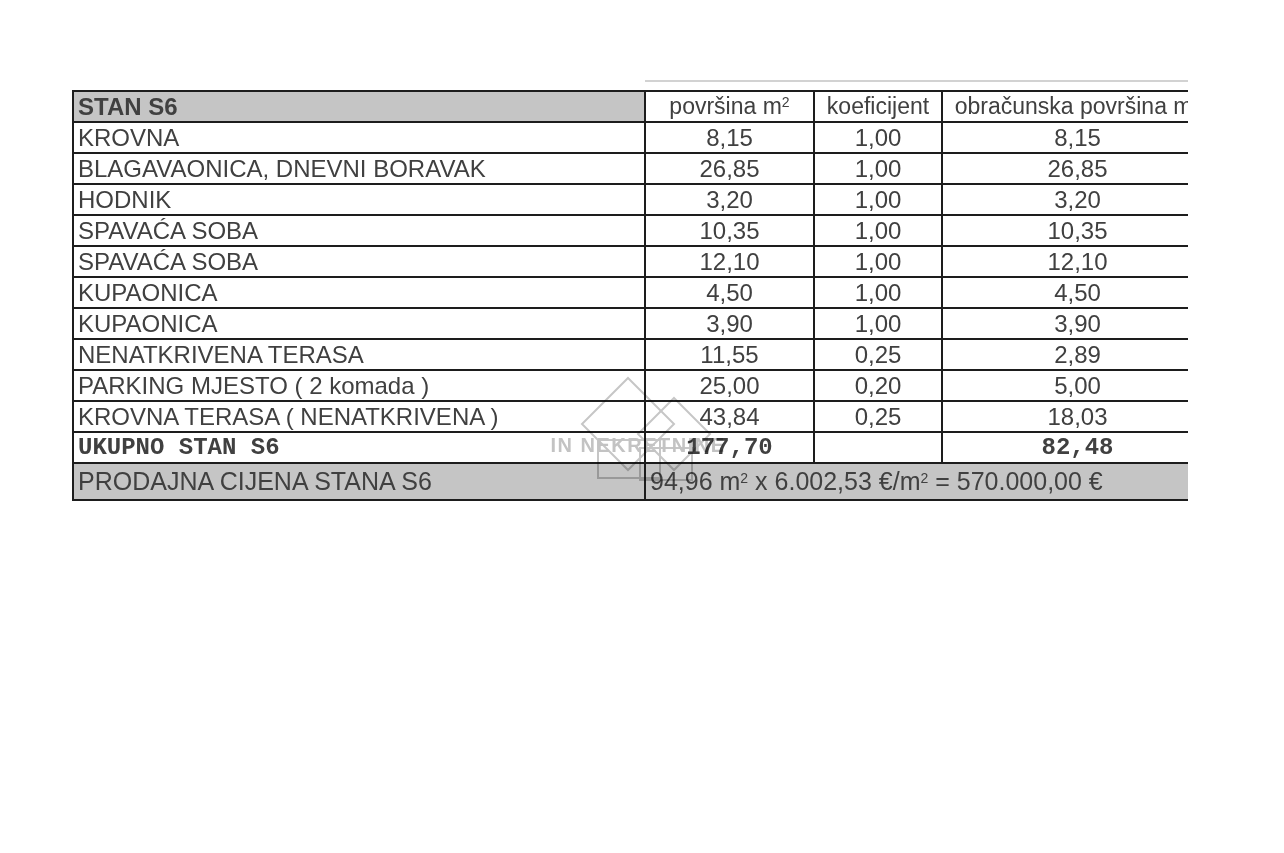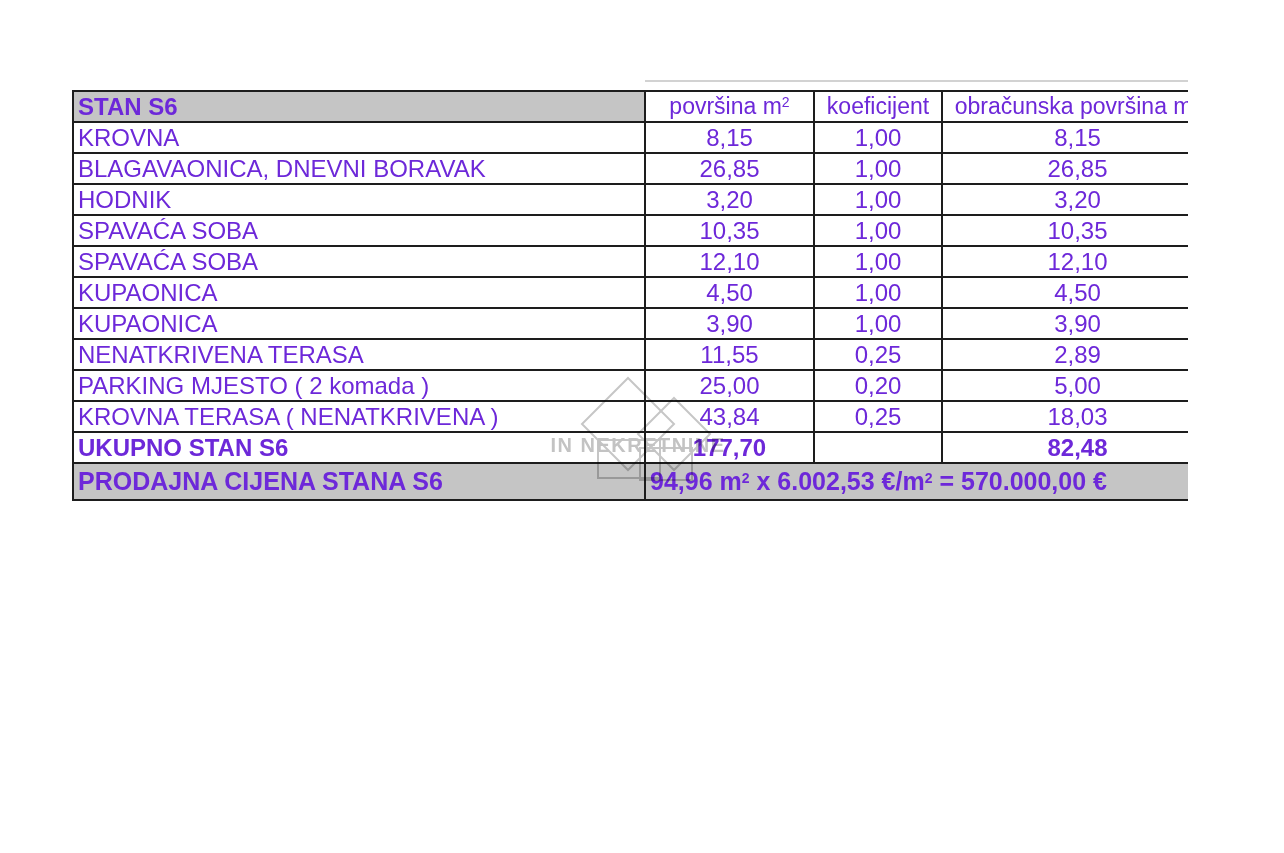--- a/index.html
+++ b/index.html
@@ -7,21 +7,21 @@
     padding: 0;
     background: #ffffff;
   }
   .page {
     position: relative;
     width: 1188px;
     height: 853px;
     background: #ffffff;
     overflow: hidden;
     font-family: "Liberation Sans", sans-serif;
-    color: #6d28d9;
+    color: #404040;
   }
 
   
   .hairline {
     position: absolute;
     left: 645px;
     top: 80px;
     width: 567px;
     height: 2px;
     background: #d2d2d2;
@@ -60,24 +60,25 @@
     text-align: center;
     font-size: 23px;
   }
   sup.sq {
     font-size: 14px;
     line-height: 0;
     vertical-align: 7px;
   }
   tr.total-row td {
     font-weight: bold;
+    font-family: Liberation Mono, monospace;
   }
   tr.price-row td {
     background: #c5c5c5;
-    font-weight: bold;
+    font-weight: normal;
     height: 33px;
   }
   td.formula-cell {
     text-align: left;
     padding-left: 3px;
     font-size: 25px;
   }
   tr.price-row td.c-label {
     font-size: 25px;
   }

